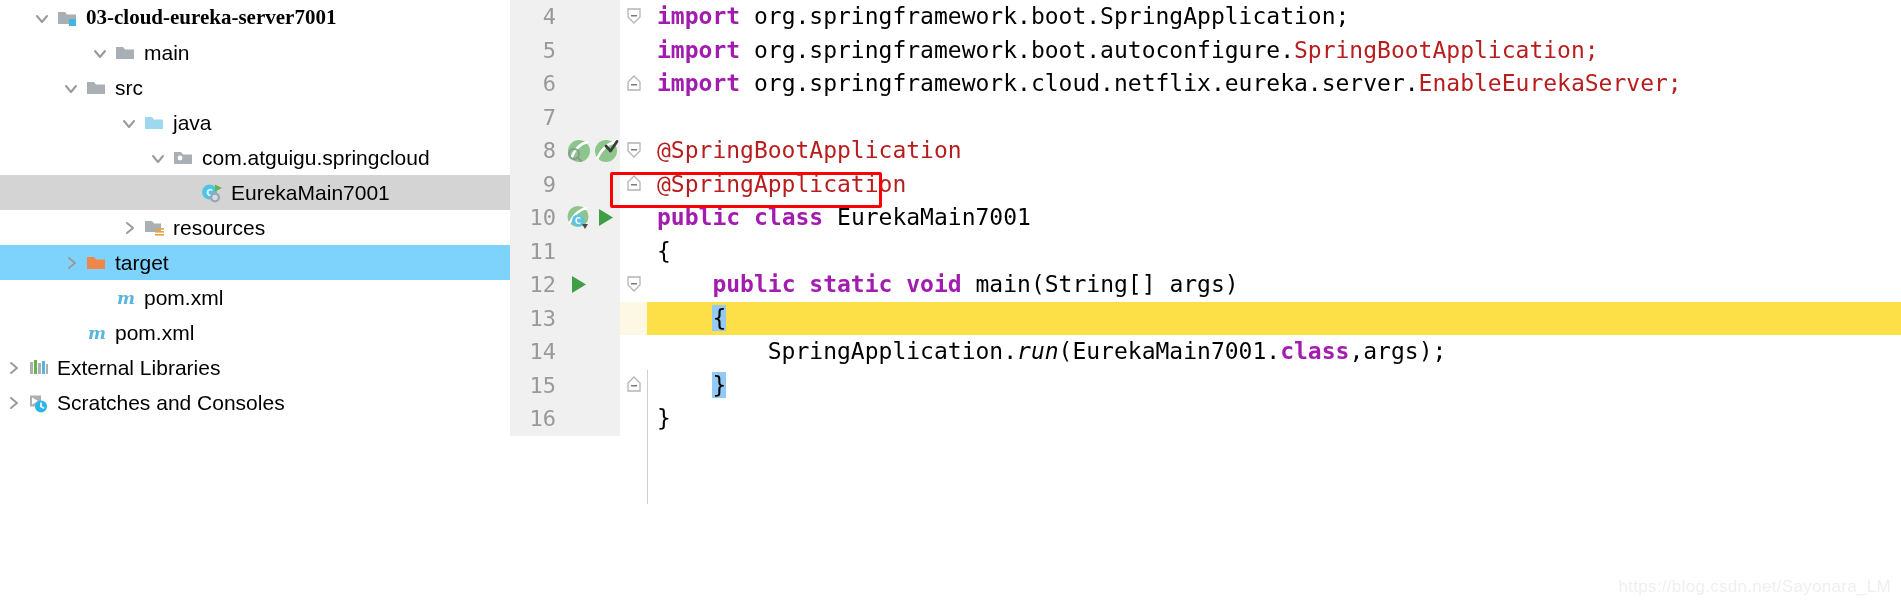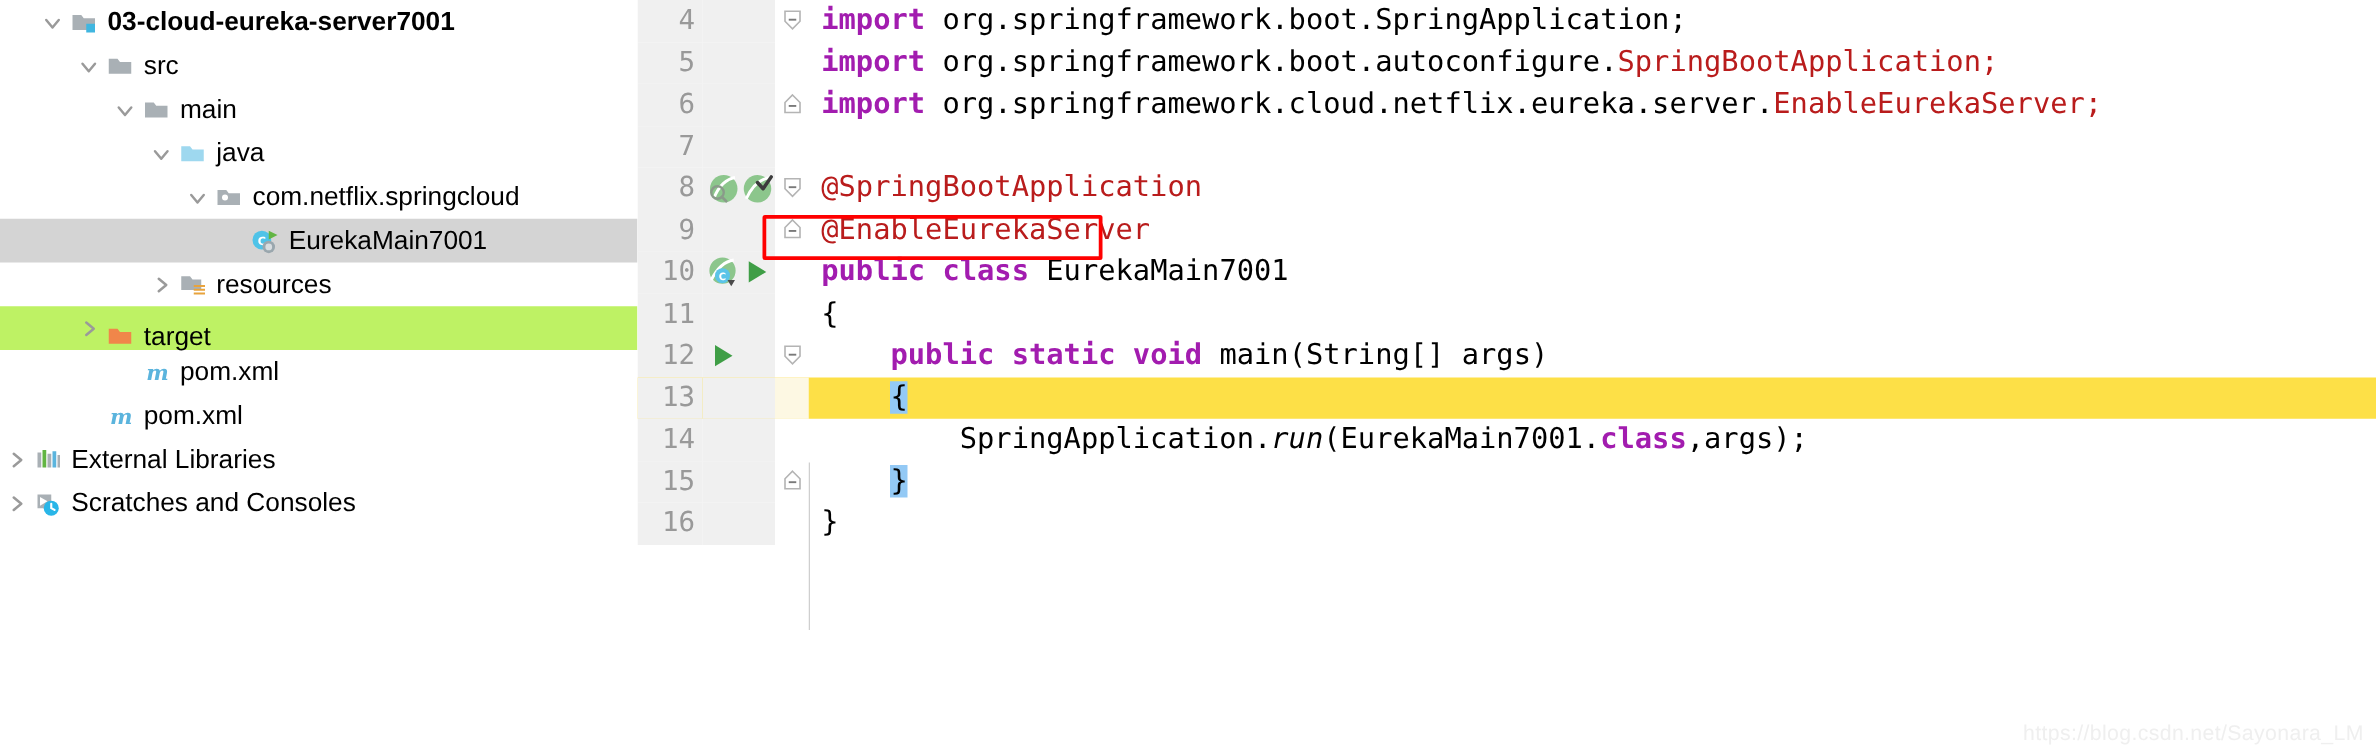--- a/index.html
+++ b/index.html
@@ -36,42 +36,42 @@
     position: relative;
     display: flex;
     align-items: center;
     height: 35px;
     box-sizing: border-box;
     white-space: nowrap;
     font-size: 21px;
     color: #000000;
   }
   .tree-row.selected { background: #d4d4d4; }
-  .tree-row.target-hl { background: #bef264; align-items: flex-end; }
+  .tree-row.target-hl { background: #7dd3fc; }
 
   .arrow {
     width: 26px;
     height: 35px;
     flex: 0 0 26px;
     position: relative;
   }
   .arrow.none { visibility: hidden; }
   .arrow svg { position: absolute; top: 50%; left: 50%; transform: translate(-50%,-50%); }
 
   .node-icon {
     width: 26px;
     height: 22px;
     flex: 0 0 26px;
     position: relative;
     margin-right: 5px;
   }
   .node-icon svg { position: absolute; top: 50%; left: 50%; transform: translate(-50%,-50%); }
 
   .node-label { line-height: 1; }
-  .node-label.bold { font-weight: bold; }
+  .node-label.bold { font-weight: bold; font-family: Liberation Serif, serif; }
 
   
   .editor {
     position: relative;
     flex: 1 1 auto;
     height: 603px;
     background: #ffffff;
     overflow: hidden;
   }
   .code-area {
@@ -191,46 +191,46 @@
           </div>
           <div class="node-icon">
             <svg width="22" height="20" viewBox="0 0 22 20" xmlns="http://www.w3.org/2000/svg">
               <path d="M1 4 L8 4 L10 6.5 L19 6.5 L19 16 L1 16 Z" fill="#a9b0b5"></path>
               <rect x="12" y="11" width="7" height="7" fill="#40b6e0"></rect>
             </svg>
           </div>
           <span class="node-label bold">03-cloud-eureka-server7001</span>
         </div>
         <div class="tree-row">
+          <div style="width: 87px; flex: 0 0 87px;"></div>
+          <div class="arrow">
+            <svg width="14" height="14" viewBox="0 0 14 14" xmlns="http://www.w3.org/2000/svg">
+              <path d="M2 5 L7 11 L12 5" fill="none" stroke="#9a9a9a" stroke-width="2" stroke-linecap="round" stroke-linejoin="round"></path>
+            </svg>
+          </div>
+          <div class="node-icon">
+            <svg width="22" height="20" viewBox="0 0 22 20" xmlns="http://www.w3.org/2000/svg">
+              <path d="M1 4 L8 4 L10 6.5 L19 6.5 L19 16 L1 16 Z" fill="#a9b0b5"></path>
+            </svg>
+          </div>
+          <span class="node-label">main</span>
+        </div>
+        <div class="tree-row">
           <div style="width: 58px; flex: 0 0 58px;"></div>
           <div class="arrow">
             <svg width="14" height="14" viewBox="0 0 14 14" xmlns="http://www.w3.org/2000/svg">
               <path d="M2 5 L7 11 L12 5" fill="none" stroke="#9a9a9a" stroke-width="2" stroke-linecap="round" stroke-linejoin="round"></path>
             </svg>
           </div>
           <div class="node-icon">
             <svg width="22" height="20" viewBox="0 0 22 20" xmlns="http://www.w3.org/2000/svg">
               <path d="M1 4 L8 4 L10 6.5 L19 6.5 L19 16 L1 16 Z" fill="#a9b0b5"></path>
             </svg>
           </div>
           <span class="node-label">src</span>
-        </div>
-        <div class="tree-row">
-          <div style="width: 87px; flex: 0 0 87px;"></div>
-          <div class="arrow">
-            <svg width="14" height="14" viewBox="0 0 14 14" xmlns="http://www.w3.org/2000/svg">
-              <path d="M2 5 L7 11 L12 5" fill="none" stroke="#9a9a9a" stroke-width="2" stroke-linecap="round" stroke-linejoin="round"></path>
-            </svg>
-          </div>
-          <div class="node-icon">
-            <svg width="22" height="20" viewBox="0 0 22 20" xmlns="http://www.w3.org/2000/svg">
-              <path d="M1 4 L8 4 L10 6.5 L19 6.5 L19 16 L1 16 Z" fill="#a9b0b5"></path>
-            </svg>
-          </div>
-          <span class="node-label">main</span>
         </div>
         <div class="tree-row">
           <div style="width: 116px; flex: 0 0 116px;"></div>
           <div class="arrow">
             <svg width="14" height="14" viewBox="0 0 14 14" xmlns="http://www.w3.org/2000/svg">
               <path d="M2 5 L7 11 L12 5" fill="none" stroke="#9a9a9a" stroke-width="2" stroke-linecap="round" stroke-linejoin="round"></path>
             </svg>
           </div>
           <div class="node-icon">
             <svg width="22" height="20" viewBox="0 0 22 20" xmlns="http://www.w3.org/2000/svg">
@@ -245,21 +245,21 @@
             <svg width="14" height="14" viewBox="0 0 14 14" xmlns="http://www.w3.org/2000/svg">
               <path d="M2 5 L7 11 L12 5" fill="none" stroke="#9a9a9a" stroke-width="2" stroke-linecap="round" stroke-linejoin="round"></path>
             </svg>
           </div>
           <div class="node-icon">
             <svg width="22" height="20" viewBox="0 0 22 20" xmlns="http://www.w3.org/2000/svg">
               <path d="M1 4 L8 4 L10 6.5 L19 6.5 L19 16 L1 16 Z" fill="#a9b0b5"></path>
               <circle cx="7" cy="10" r="2.4" fill="#ffffff"></circle>
             </svg>
           </div>
-          <span class="node-label">com.netflix.springcloud</span>
+          <span class="node-label">com.atguigu.springcloud</span>
         </div>
         <div class="tree-row selected">
           <div style="width: 174px; flex: 0 0 174px;"></div>
           <div class="arrow none"></div>
           <div class="node-icon">
             <svg width="24" height="21" viewBox="0 0 24 21" xmlns="http://www.w3.org/2000/svg">
               <circle cx="8.5" cy="9.5" r="7.5" fill="#4fc3e8"></circle>
               <text x="8.5" y="13.5" font-size="9" font-weight="bold" fill="#ffffff" text-anchor="middle" font-family="DejaVu Sans, sans-serif">C</text>
               <path d="M14 2 L21 5.5 L14 9 Z" fill="#62b543"></path>
               <circle cx="14" cy="15" r="5" fill="#9aa7ae"></circle>
@@ -378,21 +378,21 @@
                 <path d="M13 2 A11 11 0 0 1 13 24 A11 11 0 0 1 13 2 Z" fill="#8cc68c"></path>
                 <path d="M4 21 C9 10 16 5 23 4" stroke="#ffffff" stroke-width="2.4" fill="none"></path>
                 <path d="M13 8 L17.5 13 L24 3.5" stroke="#3c3c3c" stroke-width="2.8" fill="none" stroke-linecap="round" stroke-linejoin="round"></path>
               </svg></div></div><div class="fold-col"><svg width="16" height="18" viewBox="0 0 16 18" xmlns="http://www.w3.org/2000/svg">
               <path d="M2 1 L14 1 L14 9 L8 15 L2 9 Z" fill="#ffffff" stroke="#b4b4b4" stroke-width="1.3"></path>
               <rect x="5" y="7" width="6" height="1.5" fill="#7a7a7a"></rect>
             </svg></div><div class="code-text"><span class="anno">@SpringBootApplication</span></div></div>
         <div class="code-line"><div class="gutter-num">9</div><div class="gutter-icons"></div><div class="fold-col"><svg width="16" height="18" viewBox="0 0 16 18" xmlns="http://www.w3.org/2000/svg">
               <path d="M8 1 L14 7 L14 15 L2 15 L2 7 Z" fill="#ffffff" stroke="#b4b4b4" stroke-width="1.3"></path>
               <rect x="5" y="9" width="6" height="1.5" fill="#7a7a7a"></rect>
-            </svg></div><div class="code-text"><span class="anno">@EnableEurekaServer</span></div></div>
+            </svg></div><div class="code-text"><span class="anno">@SpringApplication</span></div></div>
         <div class="code-line"><div class="gutter-num">10</div><div class="gutter-icons"><div class="gi"><svg width="26" height="26" viewBox="0 0 26 26" xmlns="http://www.w3.org/2000/svg">
                 <path d="M12 1 A10.5 10.5 0 0 1 12 22 A10.5 10.5 0 0 1 12 1 Z" fill="#8cc68c"></path>
                 <path d="M3 19 C8 9 14 4 21 3" stroke="#ffffff" stroke-width="2.3" fill="none"></path>
                 <circle cx="12" cy="15.5" r="6" fill="#5bc4e8"></circle>
                 <text x="12" y="19" font-size="8" font-weight="bold" fill="#ffffff" text-anchor="middle" font-family="DejaVu Sans, sans-serif">C</text>
                 <path d="M16 19 L22 19 L19 24 Z" fill="#4a4a4a"></path>
               </svg></div><div class="gi"><svg width="24" height="24" viewBox="0 0 24 24" xmlns="http://www.w3.org/2000/svg">
                 <path d="M5 3 L19 11.5 L5 20 Z" fill="#3f9e46"></path>
               </svg></div></div><div class="fold-col"></div><div class="code-text"><span class="kw">public </span><span class="kw">class </span><span class="plain">EurekaMain7001</span></div></div>
         <div class="code-line"><div class="gutter-num">11</div><div class="gutter-icons"></div><div class="fold-col"></div><div class="code-text"><span class="plain">{</span></div></div>

